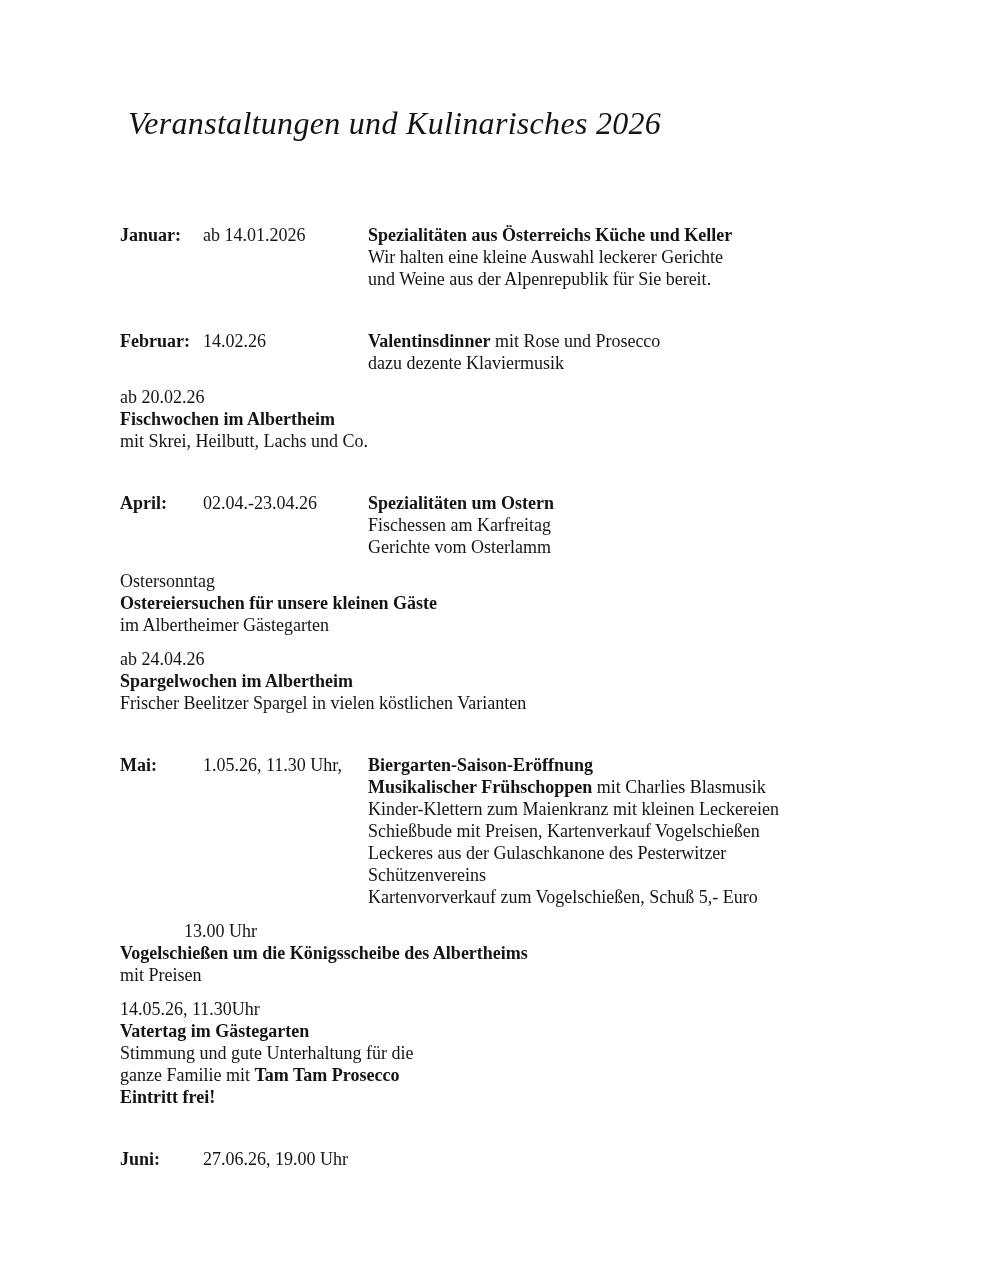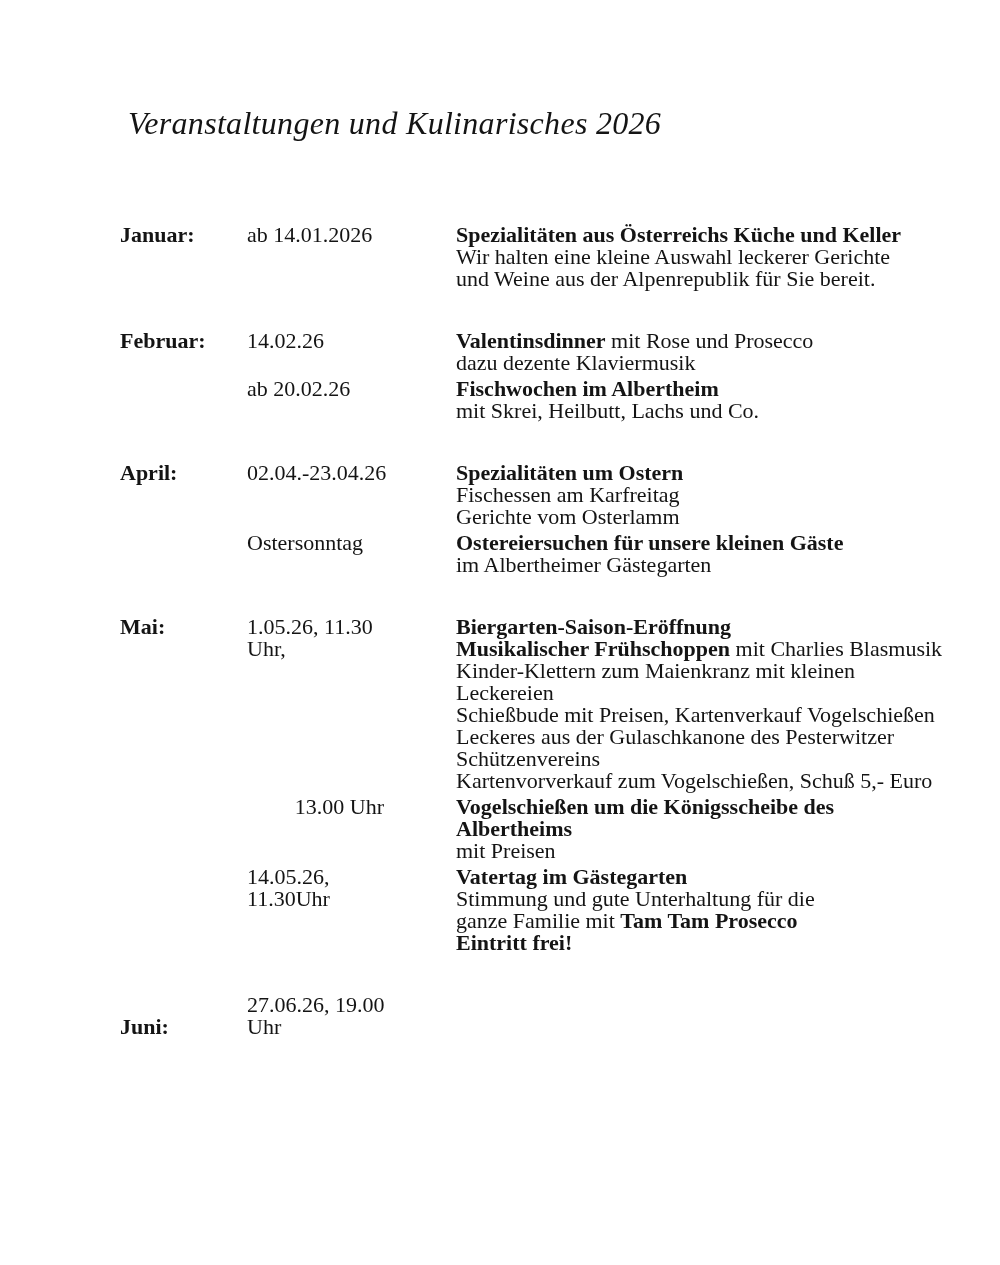--- a/index.html
+++ b/index.html
@@ -26,26 +26,25 @@
     font-style: italic;
     letter-spacing: 0.3px;
     white-space: nowrap;
   }
   .events {
     margin: 0;
   }
   .event-row {
     display: flex;
     align-items: flex-start;
-    font-size: 22px;
+    font-size: 18px;
     line-height: 22px;
-    gap: 44px;
   }
   .gap-first { margin-top: 82px; }
-  .gap-md    { margin-top: 4px; }
+  .gap-md    { margin-top: 12px; flex-direction: column; }
   .gap-lg    { margin-top: 40px; }
   .gap-xl    { margin-top: 40px; align-items: flex-end; }
   .col-month {
     flex: none;
     width: 83px;
     font-weight: bold;
   }
   .col-date {
     flex: none;
     width: 165px;
@@ -103,20 +102,28 @@
         </div>
       </div>
       <div class="event-row gap-md">
         <div class="col-month"></div>
         <div class="col-date">Ostersonntag</div>
         <div class="col-desc">
           <div class="line"><span class="b">Ostereiersuchen für unsere kleinen Gäste</span></div>
           <div class="line"><span>im Albertheimer Gästegarten</span></div>
         </div>
       </div>
+      <div class="event-row gap-md">
+        <div class="col-month"></div>
+        <div class="col-date">ab 24.04.26</div>
+        <div class="col-desc">
+          <div class="line"><span class="b">Spargelwochen im Albertheim</span></div>
+          <div class="line"><span>Frischer Beelitzer Spargel in vielen köstlichen Varianten</span></div>
+        </div>
+      </div>
       <div class="event-row gap-lg">
         <div class="col-month">Mai:</div>
         <div class="col-date">1.05.26, 11.30 Uhr,</div>
         <div class="col-desc">
           <div class="line"><span class="b">Biergarten-Saison-Eröffnung</span></div>
           <div class="line"><span class="b">Musikalischer Frühschoppen</span><span> mit Charlies Blasmusik</span></div>
           <div class="line"><span>Kinder-Klettern zum Maienkranz mit kleinen Leckereien</span></div>
           <div class="line"><span>Schießbude mit Preisen, Kartenverkauf Vogelschießen</span></div>
           <div class="line"><span>Leckeres aus der Gulaschkanone des Pesterwitzer</span></div>
           <div class="line"><span>Schützenvereins</span></div>

